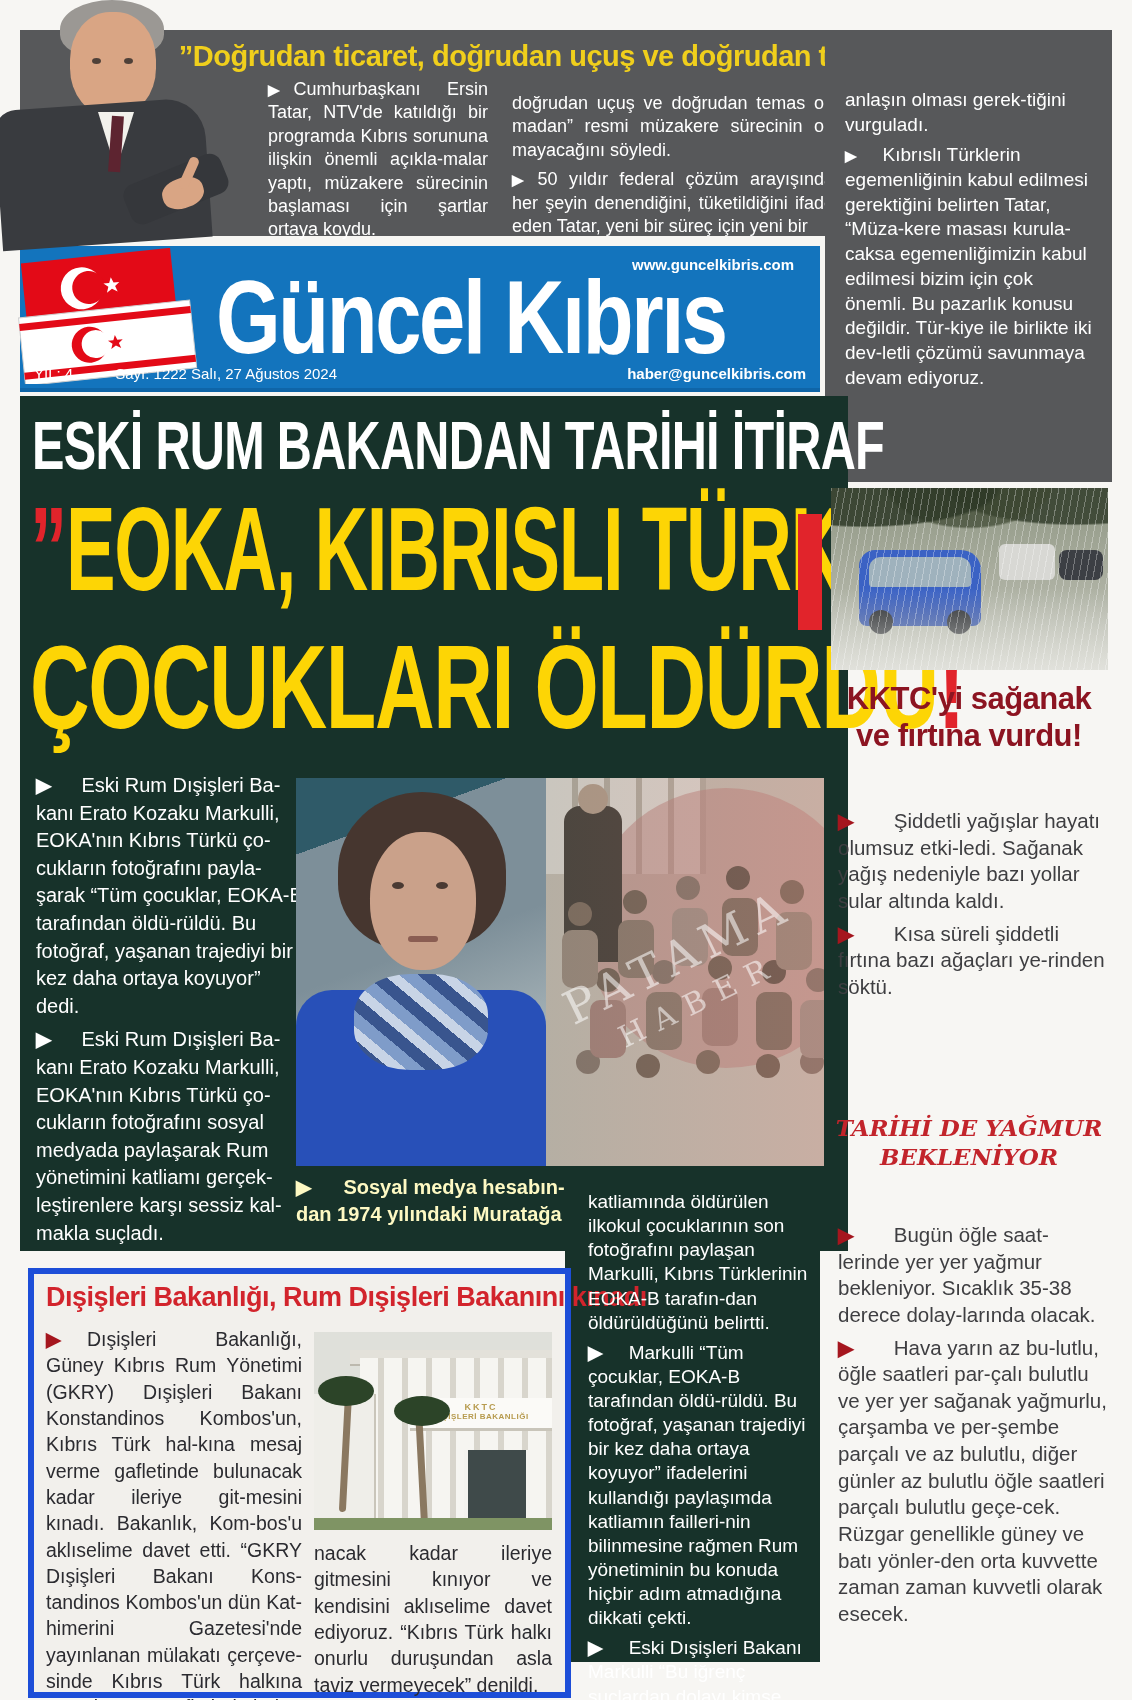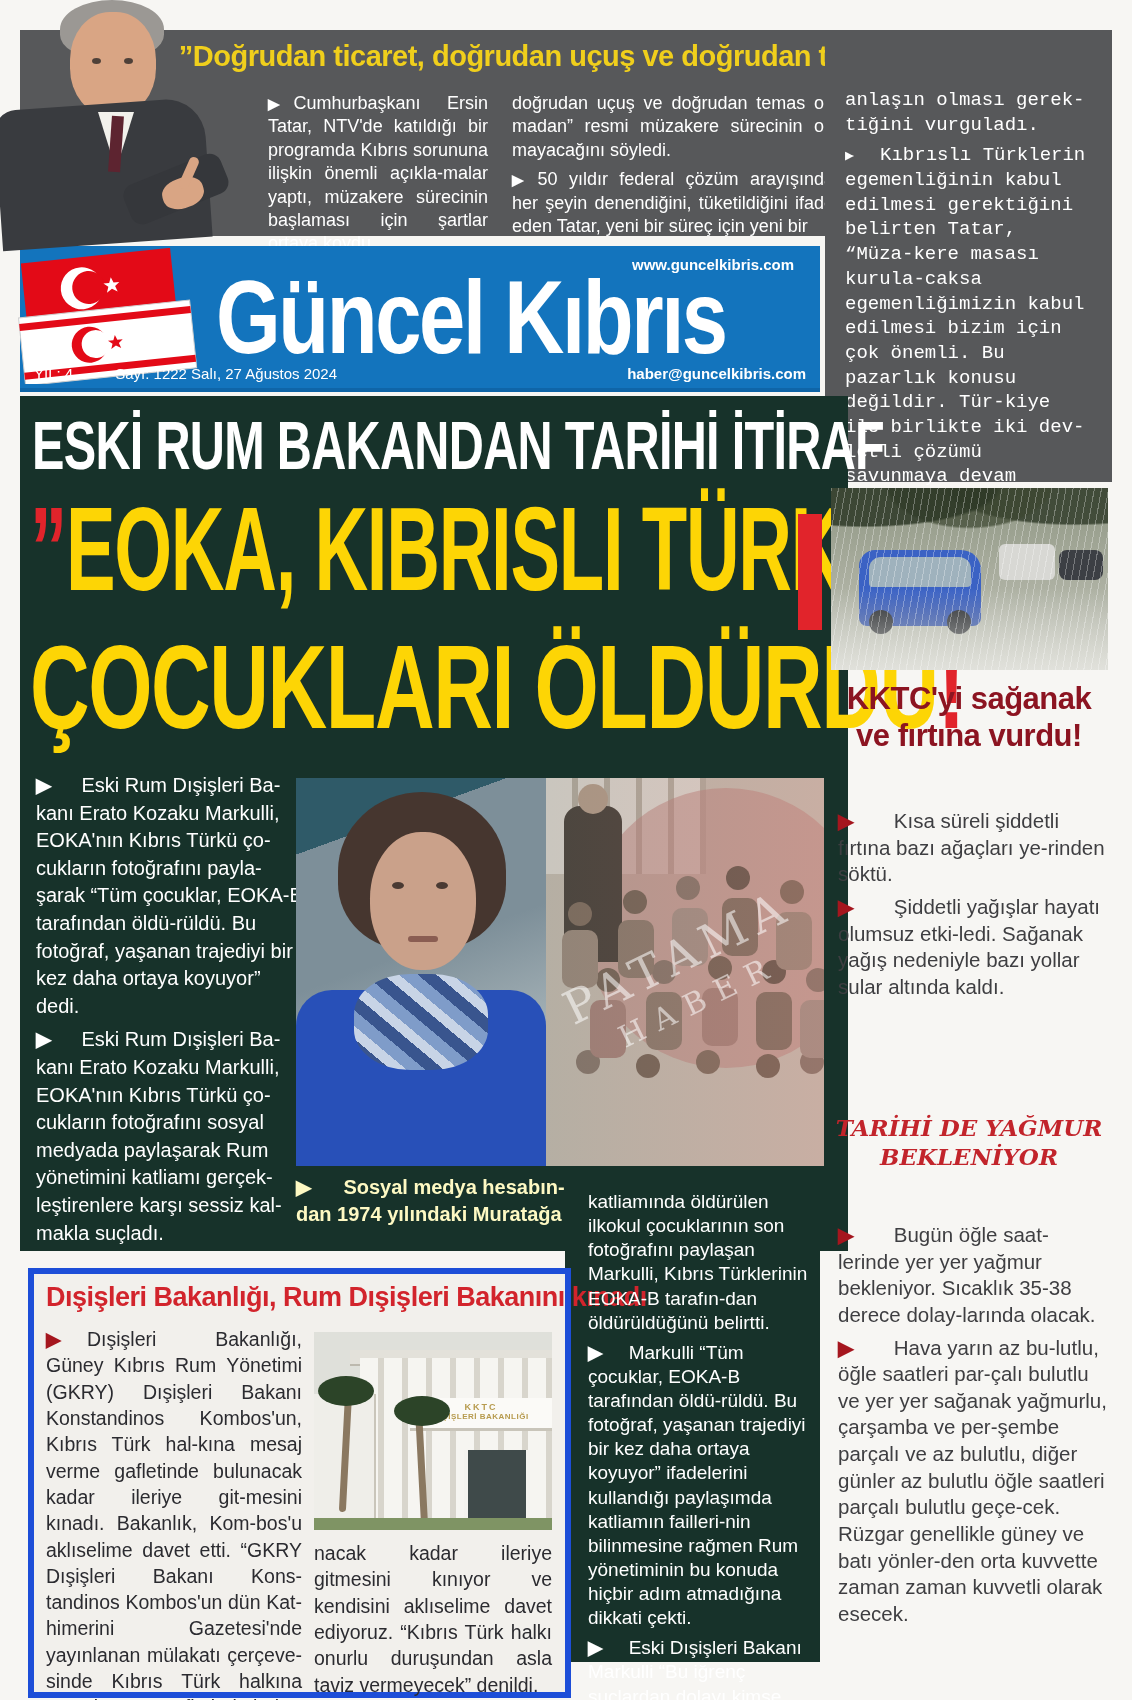--- a/index.html
+++ b/index.html
@@ -9,26 +9,26 @@
     font-family:"Liberation Sans",sans-serif;
     overflow:hidden;
   }
   .abs{position:absolute;}
   p{margin:0 0 6px 0;}
   .blt{font-weight:bold;display:inline-block;}
   .blt:empty{display:none;}
 
   
   .top-banner{left:20px;top:30px;width:1092px;height:206px;background:#57585a;}
-  .right-panel{left:825px;top:30px;width:287px;height:452px;background:#57585a;font-family:Liberation Mono, monospace;}
+  .right-panel{left:825px;top:30px;width:287px;height:452px;background:#57585a;}
   .quote-head{position:absolute;left:140px;top:10px;width:958px;text-align:center;
     color:#f0cf1c;font-size:29px;font-weight:bold;letter-spacing:-0.5px;}
   .bcol{position:absolute;color:#fff;font-size:18px;line-height:1.3;text-align:justify;}
   .bcol .blt{margin-right:14px;font-size:15px;}
-  .bcol1{left:172px;top:62px;width:296px;}
+  .bcol1{left:172px;top:48px;width:296px;}
   .bcol2{left:492px;top:62px;width:322px;}
   .bcol3{left:20px;top:58px;width:250px;font-size:19px;line-height:1.3;text-align:left;}
   .bcol3 .blt{margin-right:26px;}
   .intrude{float:left;width:76px;height:104px;margin-top:46px;}
 
   
   .tatar{left:12px;top:0;width:198px;height:236px;z-index:3;}
   .tatar .hair{position:absolute;left:48px;top:0;width:104px;height:58px;background:#9b9894;border-radius:50% 50% 40% 40%;}
   .tatar .face{position:absolute;left:58px;top:12px;width:86px;height:104px;background:#d9a584;border-radius:46%;}
   .tatar .eye{position:absolute;width:9px;height:6px;background:#4e4038;border-radius:50%;}
@@ -287,22 +287,22 @@
     <div class="wh" style="right:10px;"></div>
   </div>
   <div class="van"></div>
   <div class="car2"></div>
   <div class="rain-ovl"></div>
 </div>
 
 <div class="abs storm-head">KKTC'yi sağanak ve fırtına vurdu!</div>
 
 <div class="abs sbcol sb1">
+  <p><span class="blt">▶</span><span>Şiddetli yağışlar hayatı olumsuz etki-ledi. Sağanak yağış nedeniyle bazı yollar sular altında kaldı.</span></p>
   <p><span class="blt">▶</span><span>Kısa süreli şiddetli fırtına bazı ağaçları ye-rinden söktü.</span></p>
-  <p><span class="blt">▶</span><span>Şiddetli yağışlar hayatı olumsuz etki-ledi. Sağanak yağış nedeniyle bazı yollar sular altında kaldı.</span></p>
 </div>
 
 <div class="abs bugun">
   <div>TARİHİ DE YAĞMUR</div>
   <div>BEKLENİYOR</div>
 </div>
 
 <div class="abs sbcol sb2">
   <p><span class="blt">▶</span><span>Bugün öğle saat-lerinde yer yer yağmur bekleniyor. Sıcaklık 35-38 derece dolay-larında olacak.</span></p>
   <p><span class="blt">▶</span><span>Hava yarın az bu-lutlu, öğle saatleri par-çalı bulutlu ve yer yer sağanak yağmurlu, çarşamba ve per-şembe parçalı ve az bulutlu, diğer günler az bulutlu öğle saatleri parçalı bulutlu geçe-cek. Rüzgar genellikle güney ve batı yönler-den orta kuvvette zaman zaman kuvvetli olarak esecek.</span></p>

